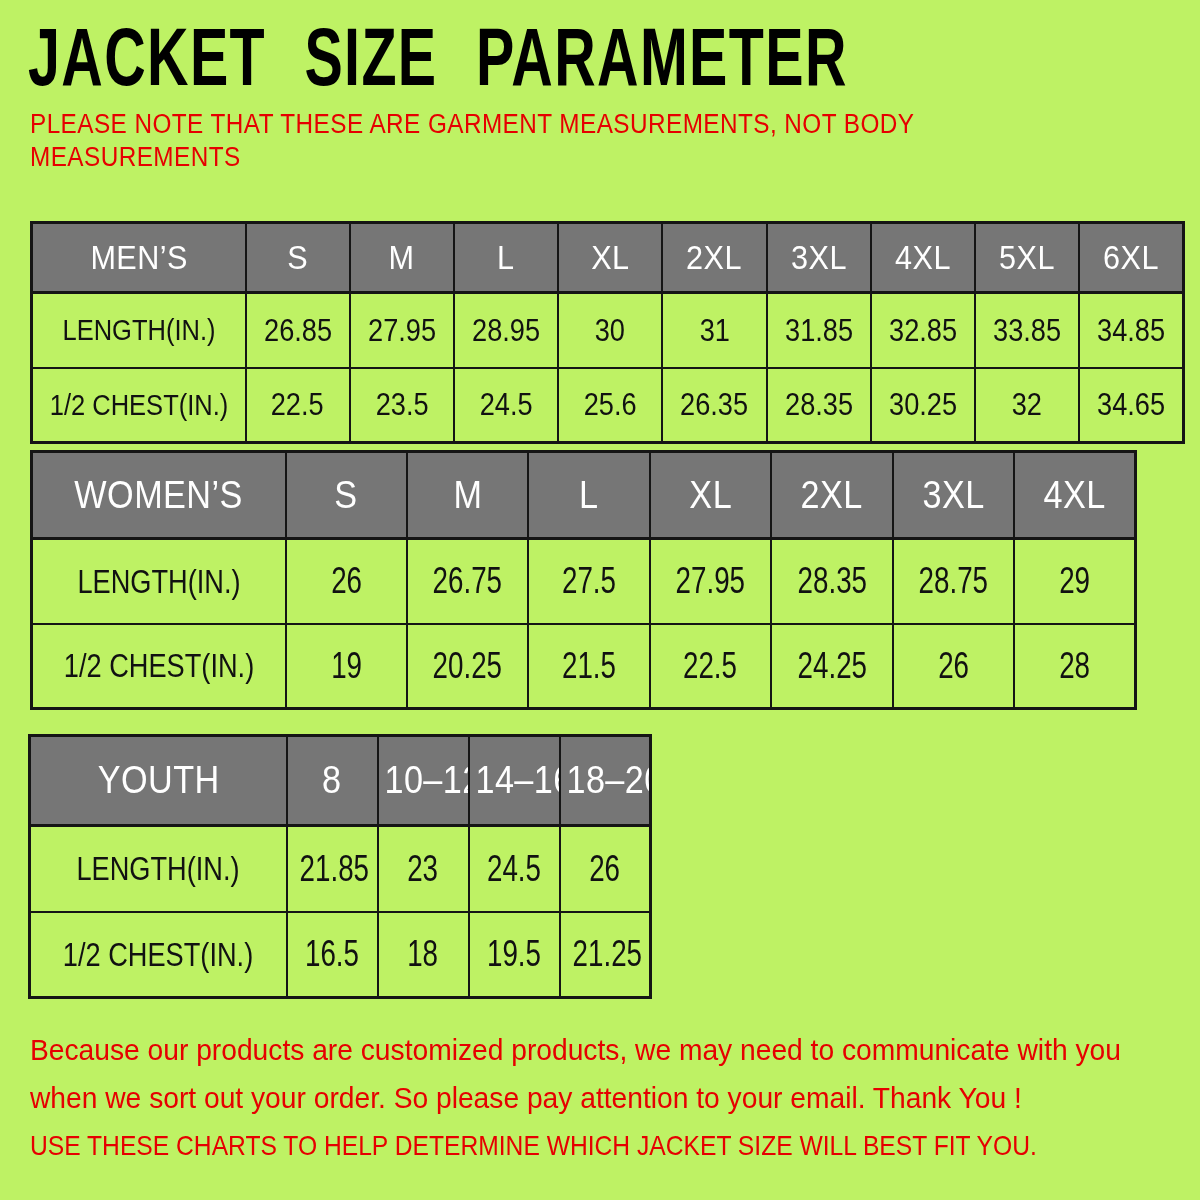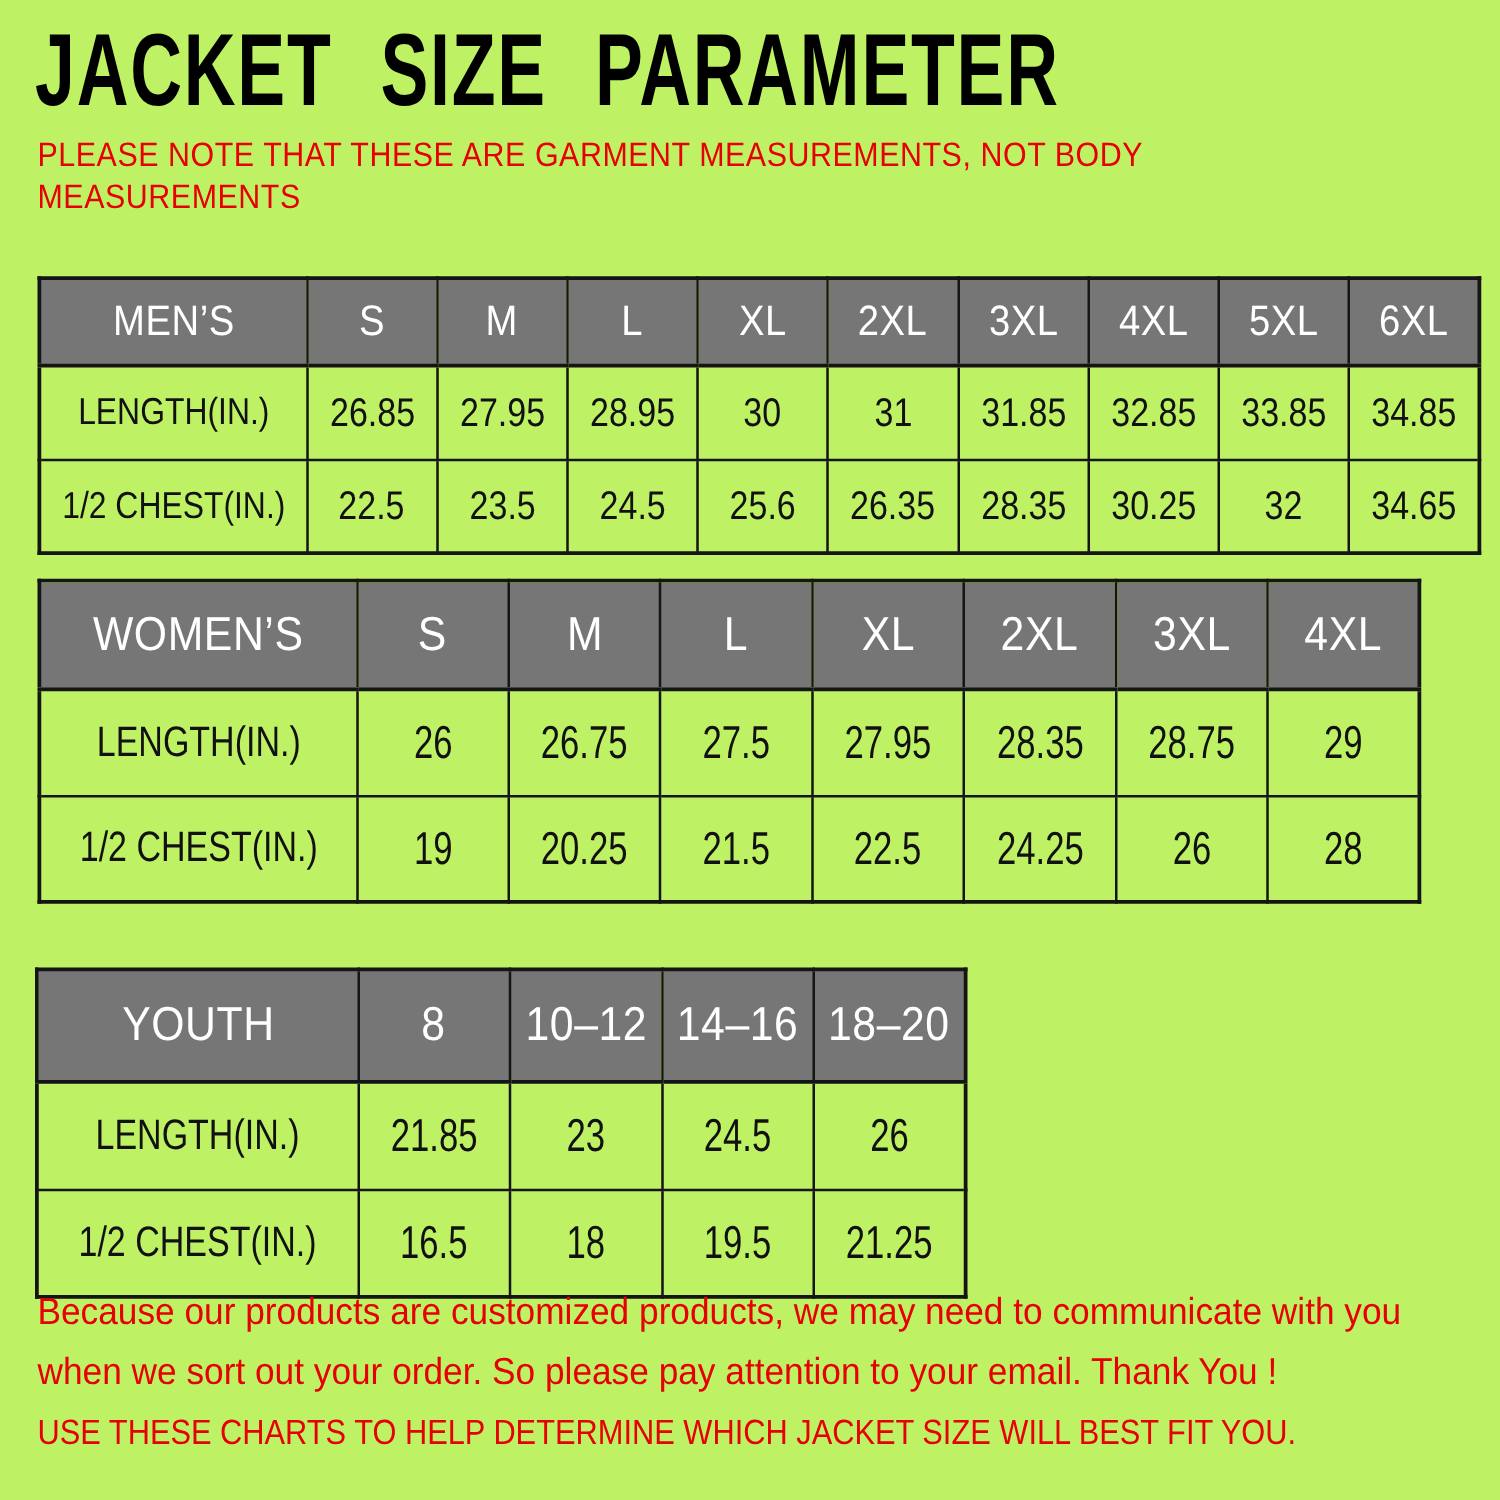--- a/index.html
+++ b/index.html
@@ -42,22 +42,22 @@
     line-height: 33px;
     font-weight: 400;
     letter-spacing: 0.5px;
     white-space: pre-line;
     transform: scaleX(0.90);
     transform-origin: left top;
   }
   
   .tbl { position: absolute; }
   .tbl-mens   { top: 197px; left: 30px; width: 1155px; margin-top: 24px; }
-  .tbl-womens { top: 450px; left: 30px; width: 1107px; margin-top: 13px; }
-  .tbl-youth  { top: 774px; left: 28px; width: 746px; }
+  .tbl-womens { top: 450px; left: 30px; width: 1107px; }
+  .tbl-youth  { top: 734px; left: 28px; width: 624px; }
 
   .tbl table {
     width: 100%;
     border-collapse: collapse;
     table-layout: fixed;
     border: 3px solid var(--border, #151515);
   }
   .tbl th, .tbl td {
     border: 2px solid var(--border, #151515);
     text-align: center;

